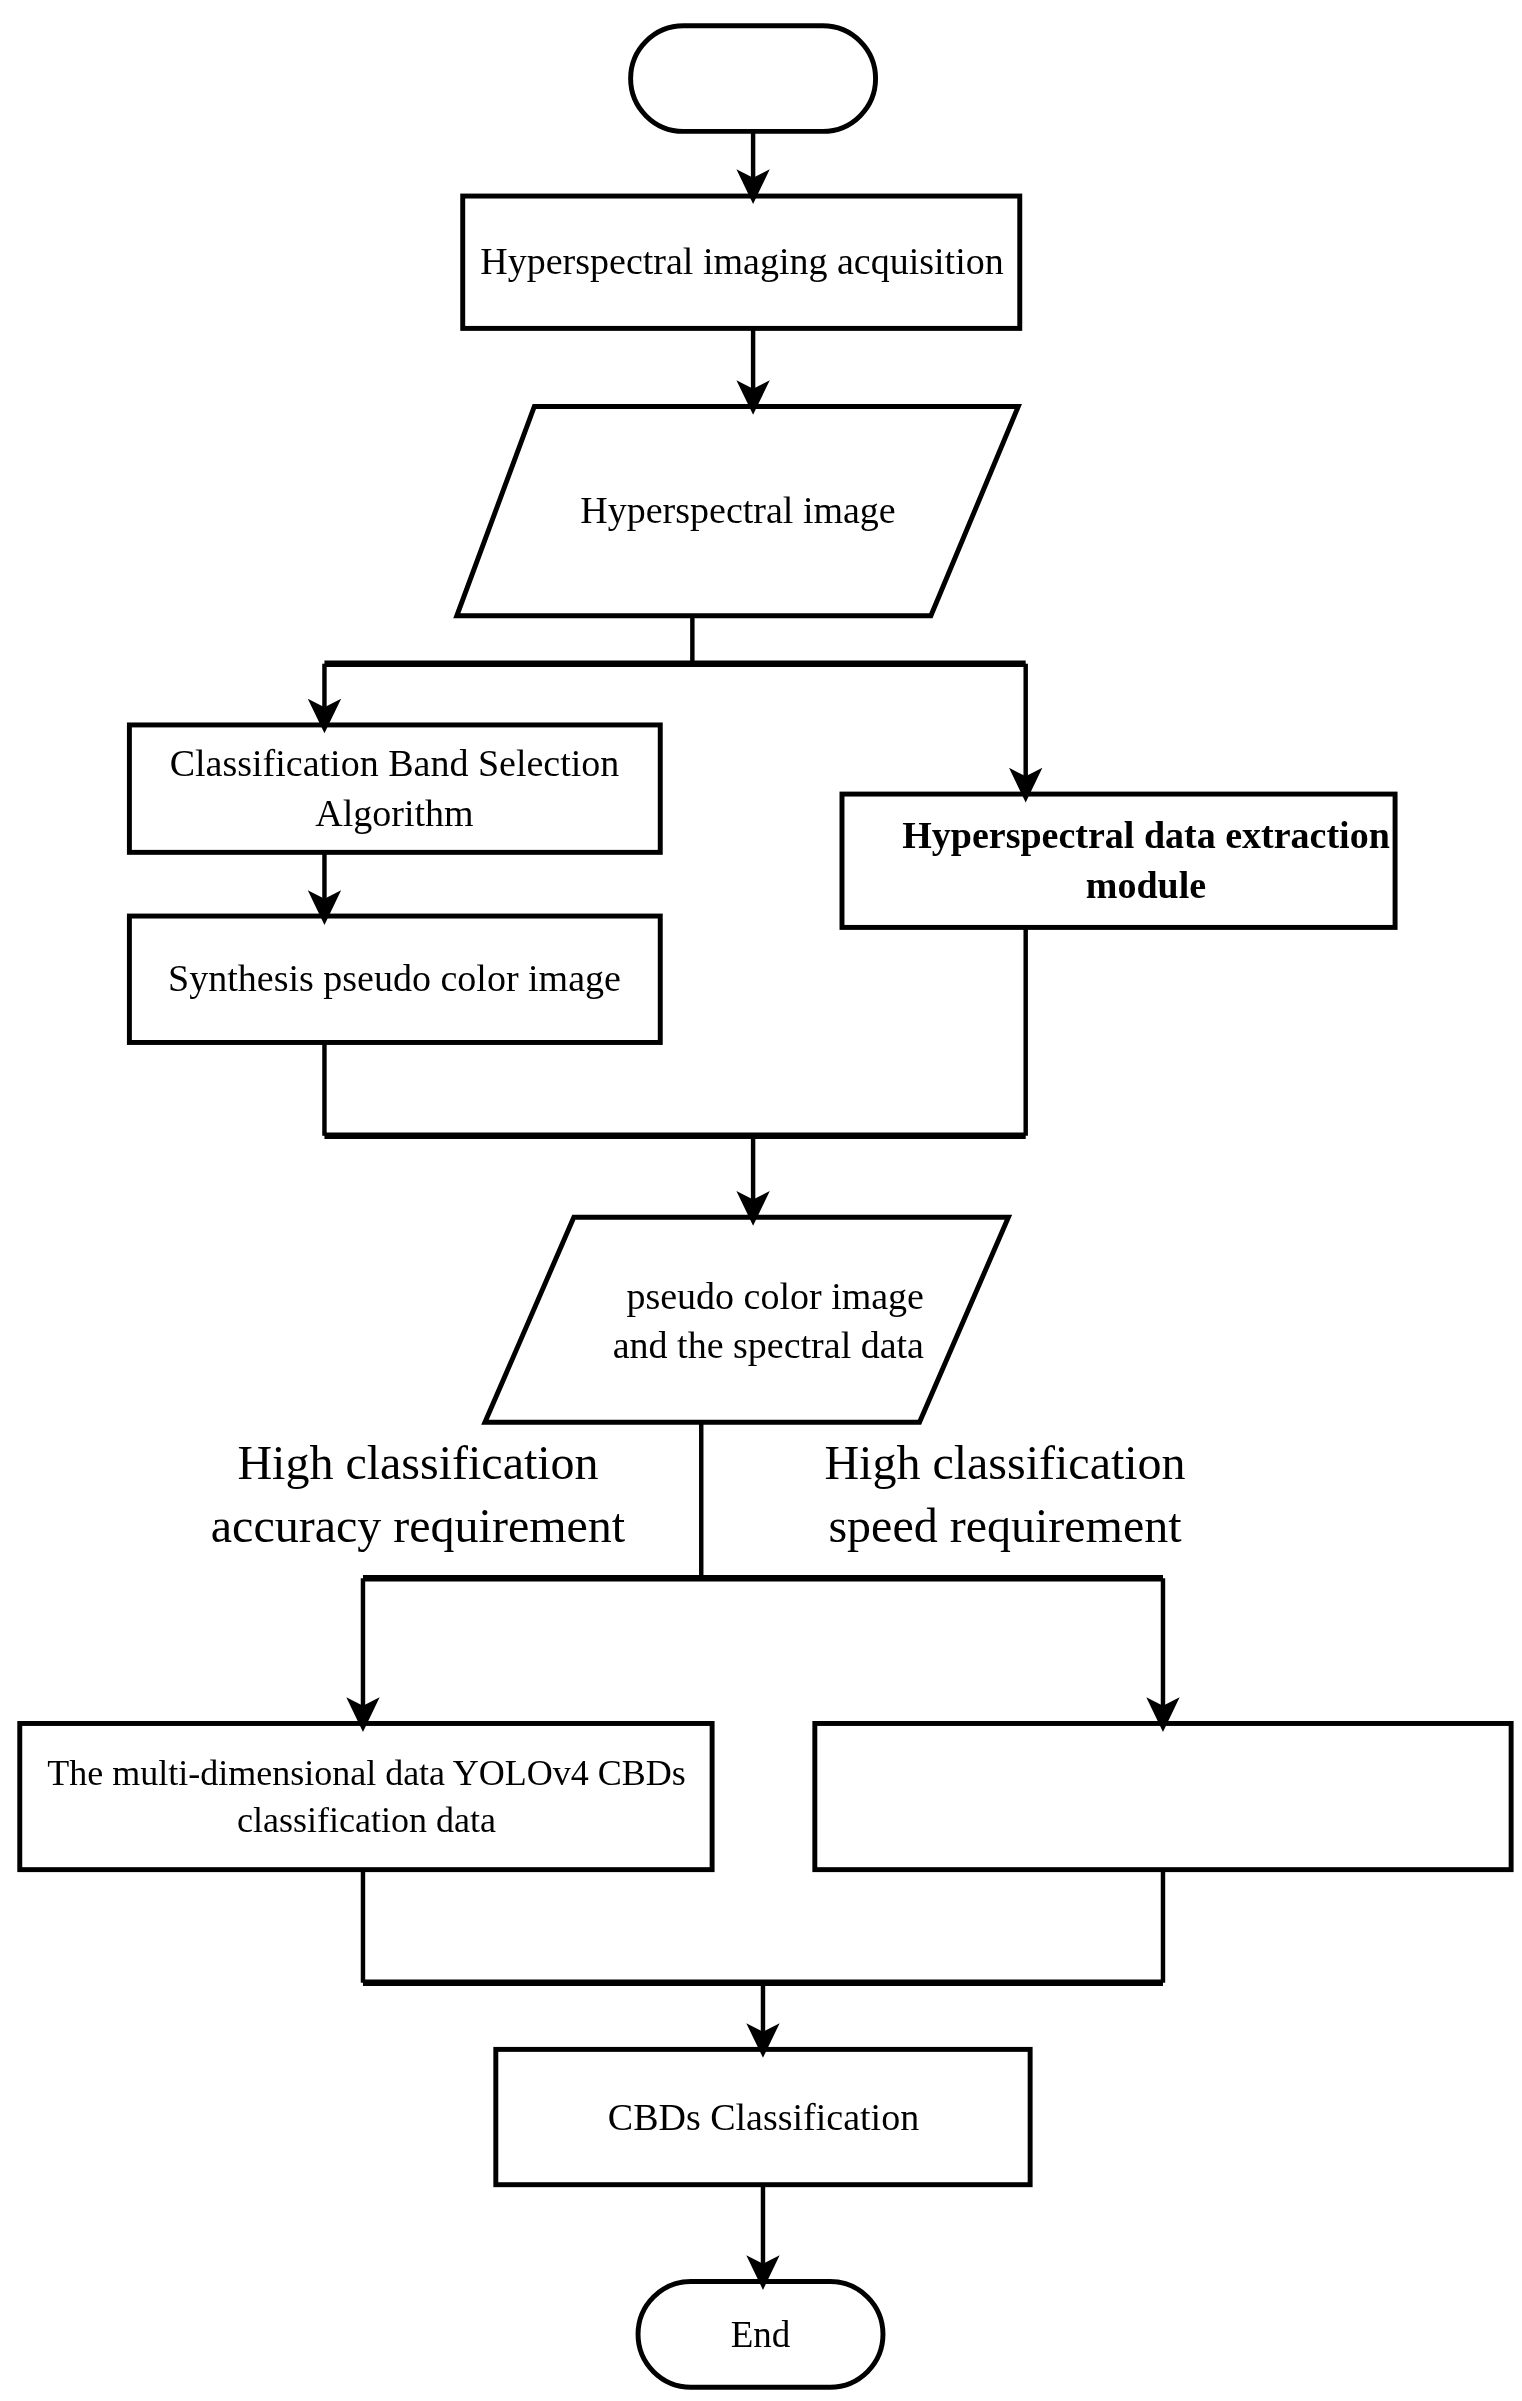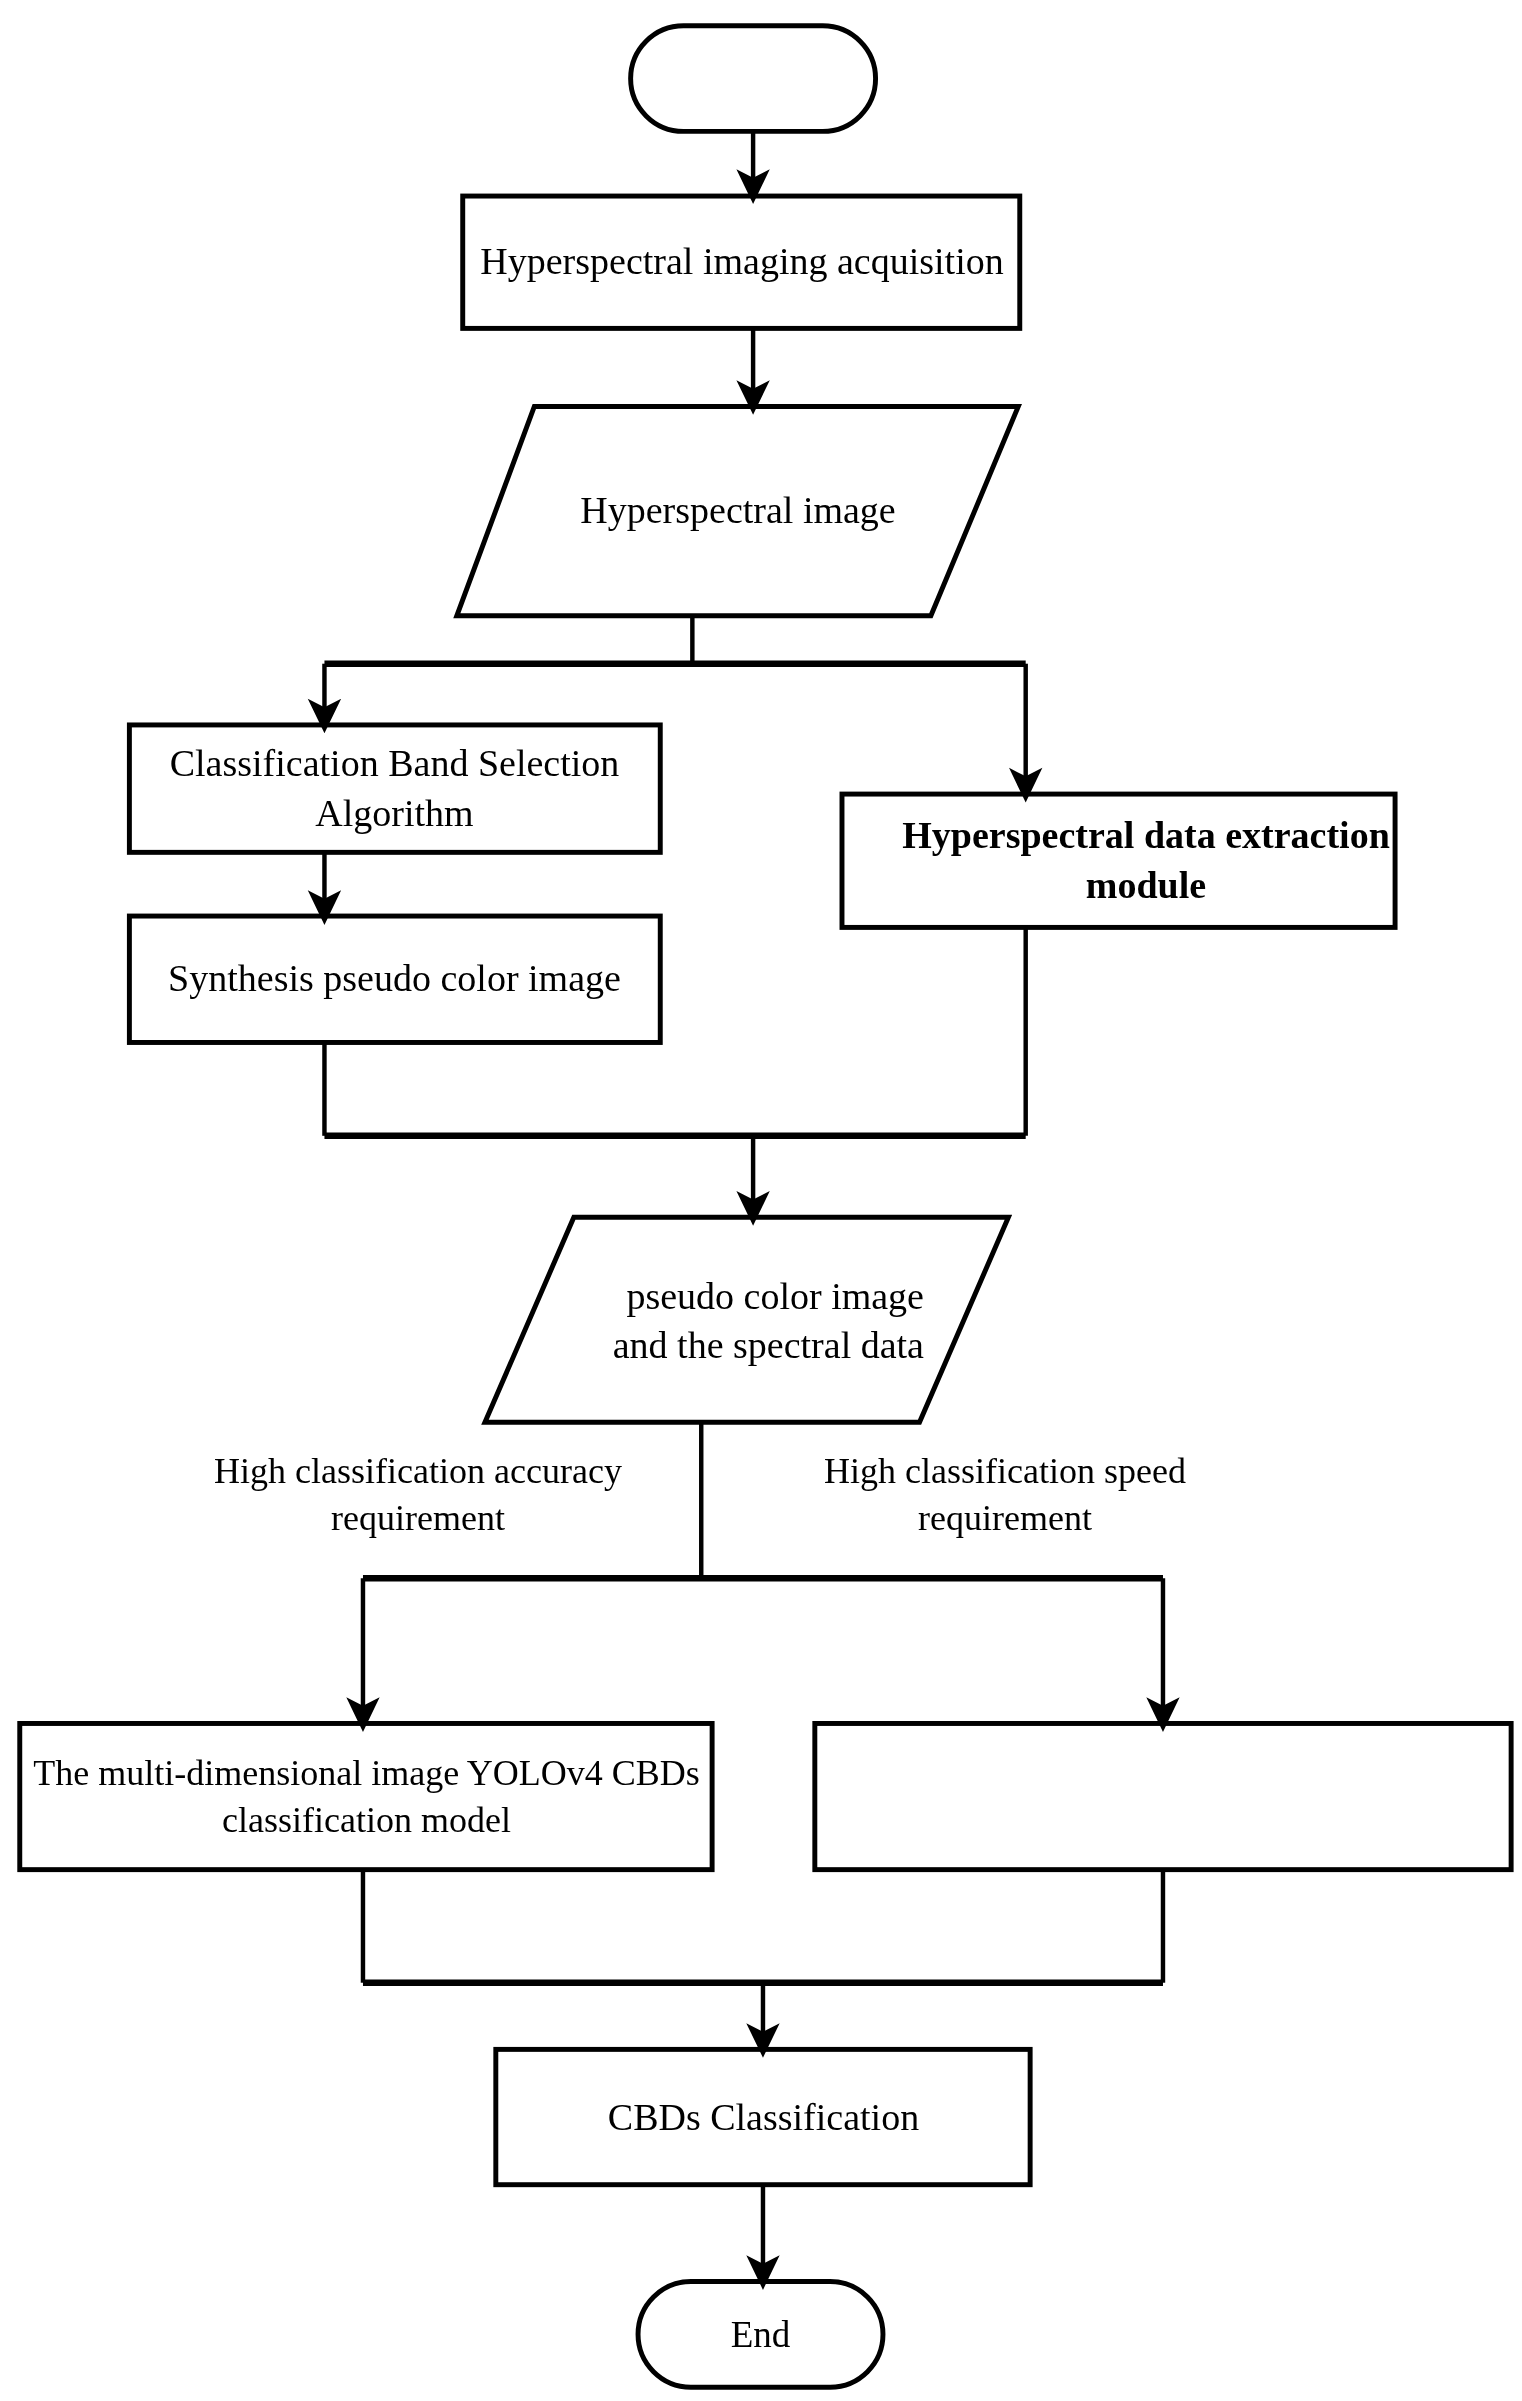--- a/index.html
+++ b/index.html
@@ -6,21 +6,21 @@
   body{width:1522px;height:2401px;overflow:hidden;
        font-family:"Liberation Serif","DejaVu Serif",serif;color:#000;}
   #flow{position:relative;width:1522px;height:2401px;}
   #flow svg{position:absolute;left:0;top:0;width:1522px;height:2401px;}
   .lbl{position:absolute;display:flex;align-items:center;justify-content:center;
        text-align:center;line-height:1.30;color:#000;pointer-events:none;}
   .t-term{font-size:37px;}
   .t-proc{font-size:38px;}
   .t-data{font-size:38px;text-align:right;}
   .t-model{font-size:36px;}
-  .t-edge{font-size:36px;}
+  .t-edge{font-size:48px;}
 </style>
 </head>
 <body>
 
 <div id="flow">
 
   <svg viewBox="0 0 3082 4862" xmlns="http://www.w3.org/2000/svg">
     <defs>
       <marker id="ah" viewBox="0 0 12 12" refX="6" refY="6" markerWidth="8.5" markerHeight="8.5" orient="auto-start-reverse">
         <path d="M 0.5 0.7 L 11.5 6 L 0.5 11.3 L 3.2 6 z" fill="#000"></path>
@@ -95,21 +95,21 @@
   <div class="lbl t-proc" style="left:139px;top:916px;width:511px;height:126px;">Synthesis pseudo color image</div>
 
   <div class="lbl t-proc" style="left:884px;top:794px;width:524px;height:133px;font-weight:bold;">Hyperspectral data extraction module</div>
 
   <div class="lbl t-data" style="left:573px;top:1224px;width:351px;height:194px;">pseudo color image and the spectral data</div>
 
   <div class="lbl t-edge" style="left:198px;top:1440px;width:440px;height:109px;">High classification accuracy requirement</div>
 
   <div class="lbl t-edge" style="left:800px;top:1440px;width:410px;height:109px;">High classification speed requirement</div>
 
-  <div class="lbl t-model" style="left:30px;top:1724px;width:673px;height:146px;">The multi-dimensional image YOLOv4 CBDs classification model</div>
+  <div class="lbl t-model" style="left:30px;top:1724px;width:673px;height:146px;">The multi-dimensional data YOLOv4 CBDs classification data</div>
 
 
   <div class="lbl t-proc" style="left:506px;top:2050px;width:515px;height:135px;">CBDs Classification</div>
 
   <div class="lbl t-term" style="left:638px;top:2282px;width:245px;height:106px;text-align:right;">End</div>
 
 </div>
 
 
 </body></html>

